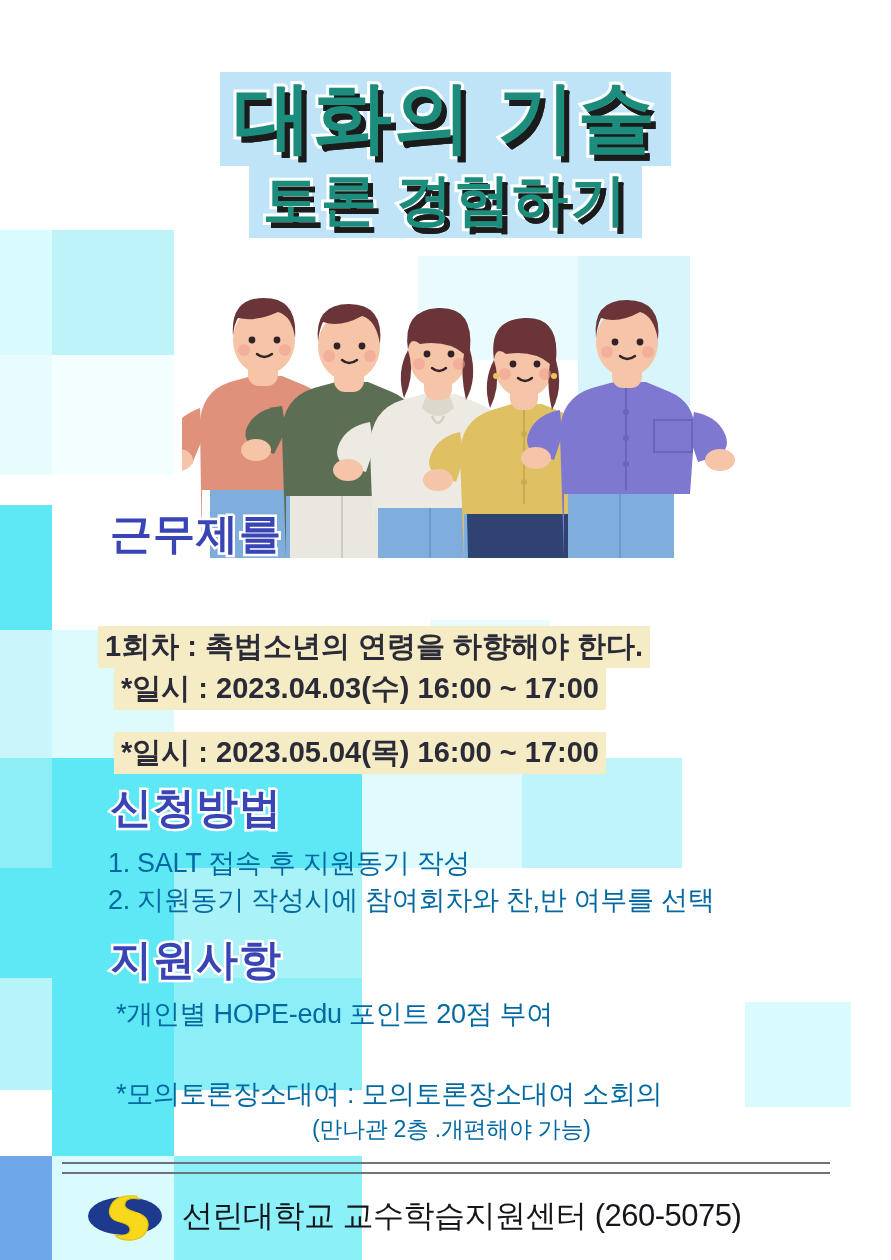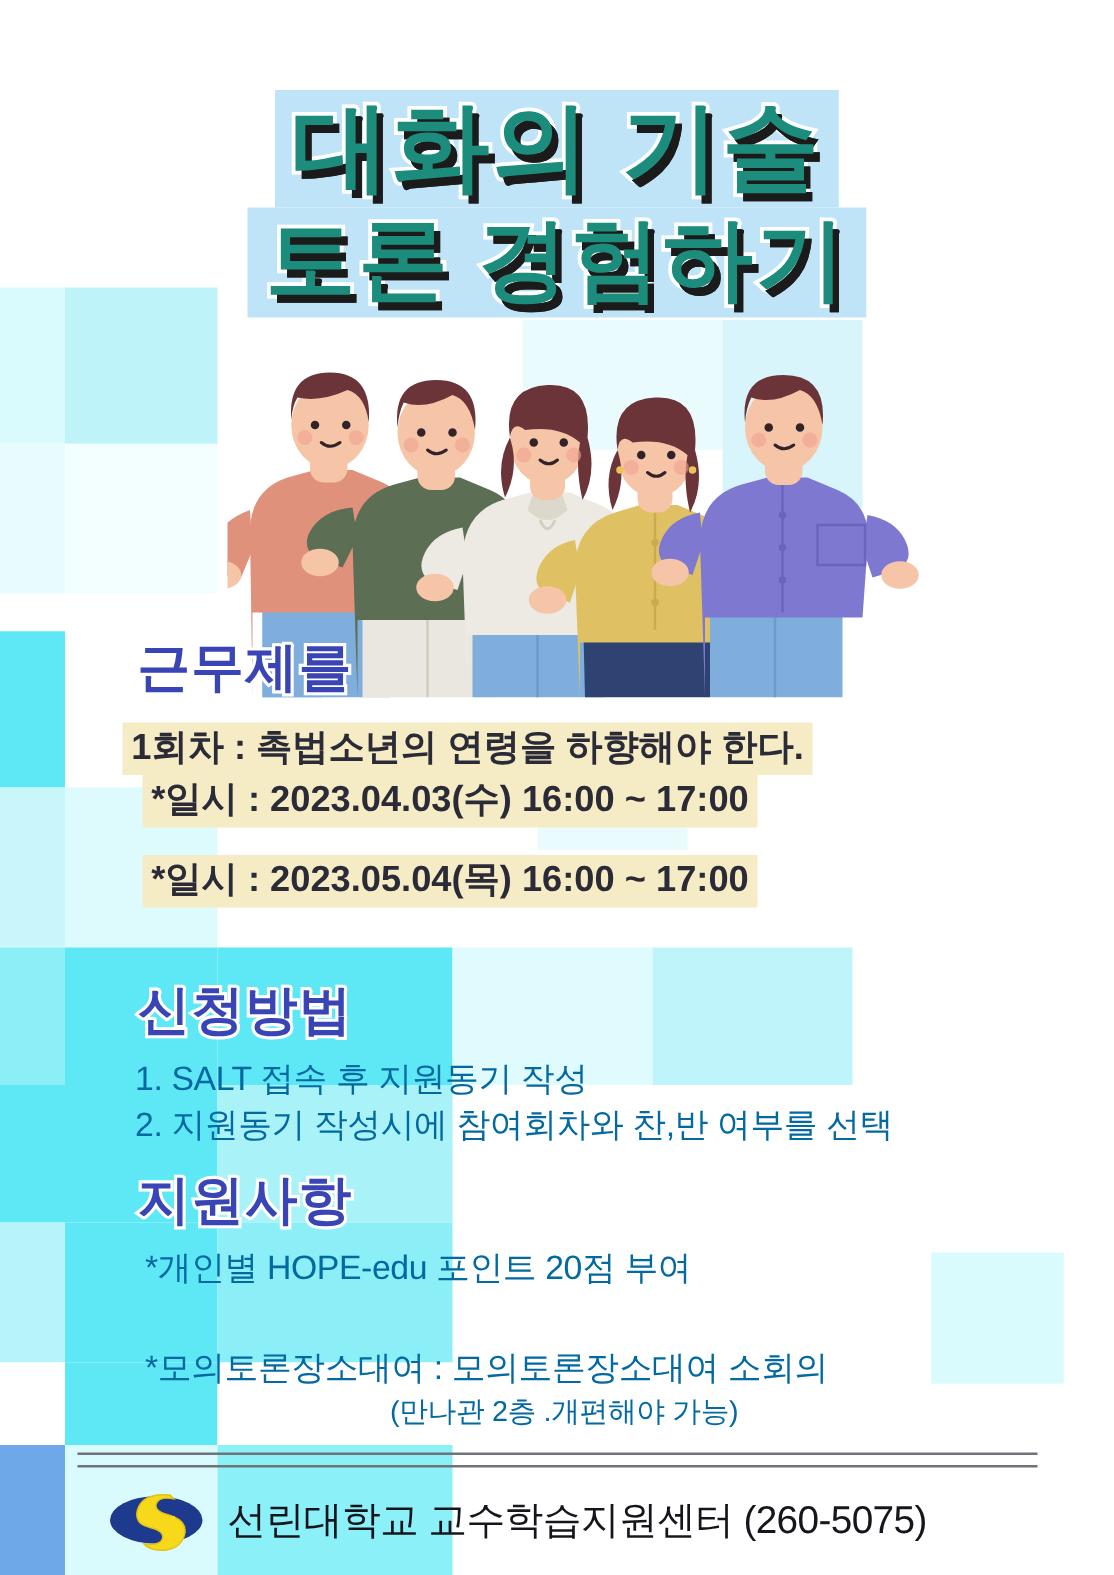--- a/index.html
+++ b/index.html
@@ -54,21 +54,21 @@
     font-size: 78px;
     letter-spacing: 2px;
     color: #1C8C7C;
     -webkit-text-stroke: 6px #ffffff;
     paint-order: stroke fill;
     text-shadow:
        5px 6px 0 #1b1b1b,
        5px 6px 0 #1b1b1b;
   }
   .title-line-2 .title-text {
-    font-size: 72px;
+    font-size: 56px;
   }
 
   
   #people {
     position: absolute;
     z-index: 4;
     left: 182px;
     top: 258px;
     width: 560px;
     height: 300px;
@@ -84,20 +84,21 @@
     color: #3A45B5;
     -webkit-text-stroke: 5px #ffffff;
     paint-order: stroke fill;
     white-space: nowrap;
   }
 
   
   .topic-block {
     position: absolute;
     z-index: 7;
+    margin-top: 48px;
   }
   .topic-line {
     display: block;
     font-weight: 700;
     font-size: 29px;
     color: #2B2B38;
     background: #F5ECC6;
     padding: 2px 7px 3px 7px;
     white-space: nowrap;
     line-height: 1.28;

